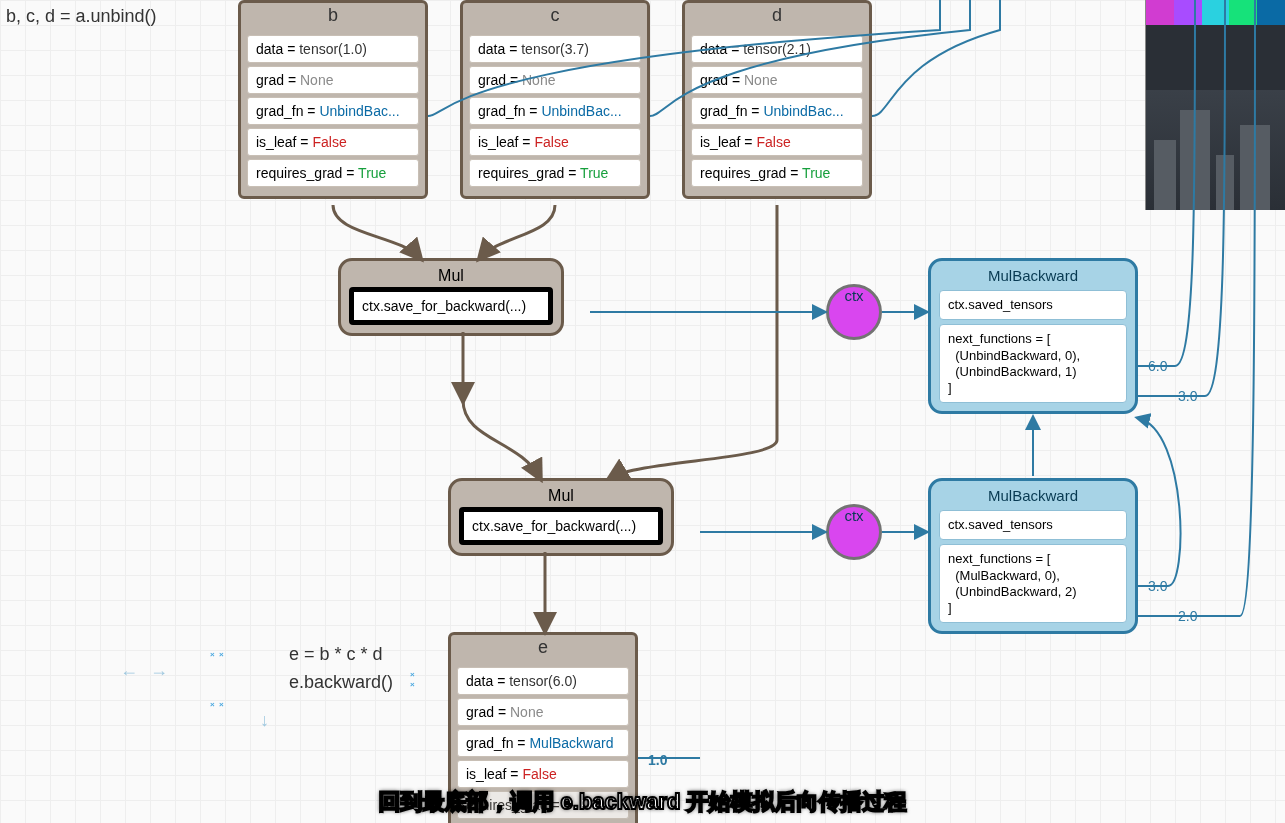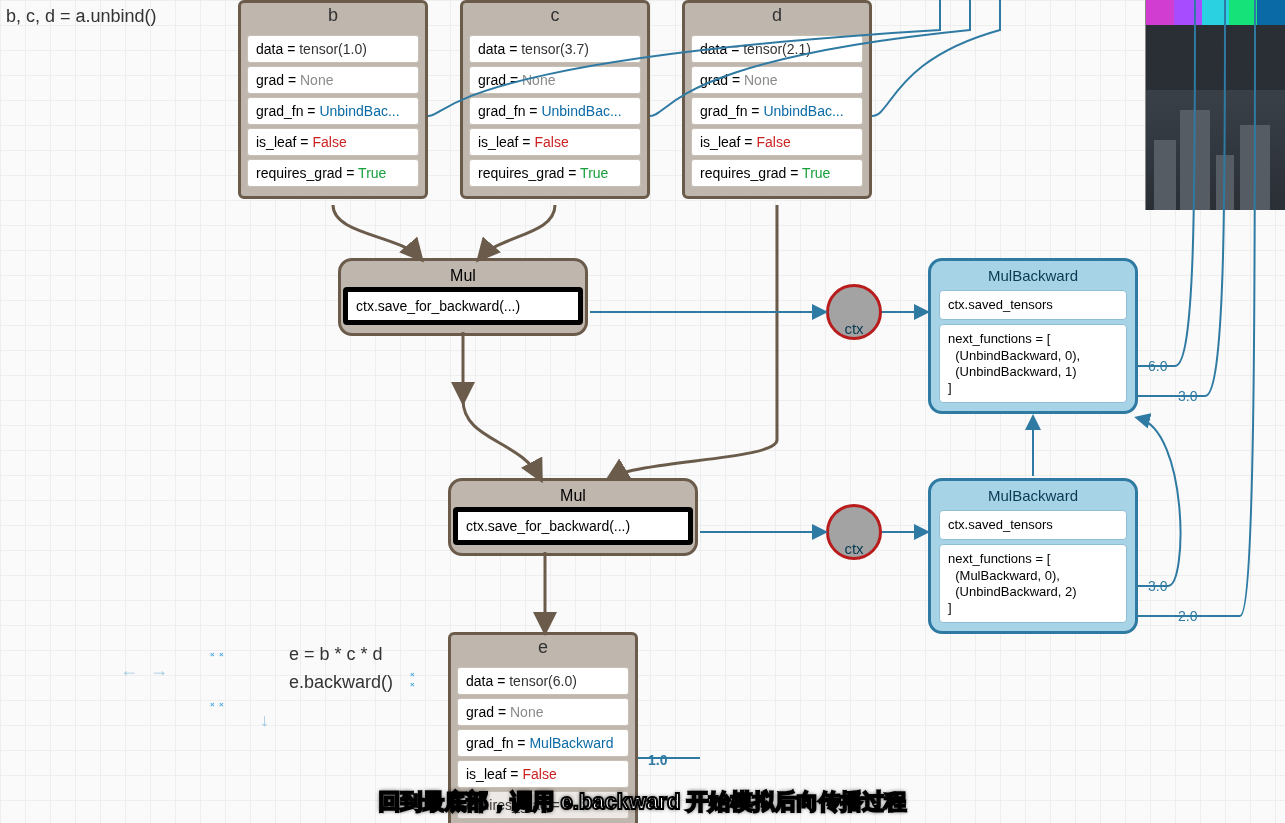--- a/index.html
+++ b/index.html
@@ -48,43 +48,43 @@
   }
   .k { color: #000; }
   .v-none { color: #8a8a8a; }
   .v-blue { color: #0a6aa5; }
   .v-red  { color: #c22; }
   .v-green{ color: #169f3c; }
   .v-plain{ color: #333; }
 
   .op-box {
     position: absolute;
-    width: 250px;
+    width: 226px;
     border: 3px solid #6b5b4b;
     border-radius: 14px;
     background: #bfb6ad;
-    padding: 4px 2px 8px;
+    padding: 4px 8px 8px;
   }
   .op-title { text-align: center; font-size: 16px; padding: 2px 0 2px; }
   .op-row {
     background: #fff;
     border: 5px solid #000000;
     border-radius: 4px;
     padding: 6px 8px;
     font-size: 14px;
   }
 
   .ctx-circle {
     position: absolute;
     width: 56px; height: 56px;
     border-radius: 50%;
-    border: 3px solid #b91c1c;
-    background: #a3a3a3;
+    border: 3px solid #737373;
+    background: #d946ef;
     color: #083a52;
-    display: flex; align-items: flex-end; justify-content: center;
+    display: flex; align-items: flex-start; justify-content: center;
     font-size: 15px;
   }
 
   .bwd-box {
     position: absolute;
     width: 210px;
     border: 3px solid #2e7aa3;
     border-radius: 14px;
     background: #a7d3e6;
     padding: 4px 8px 8px;

